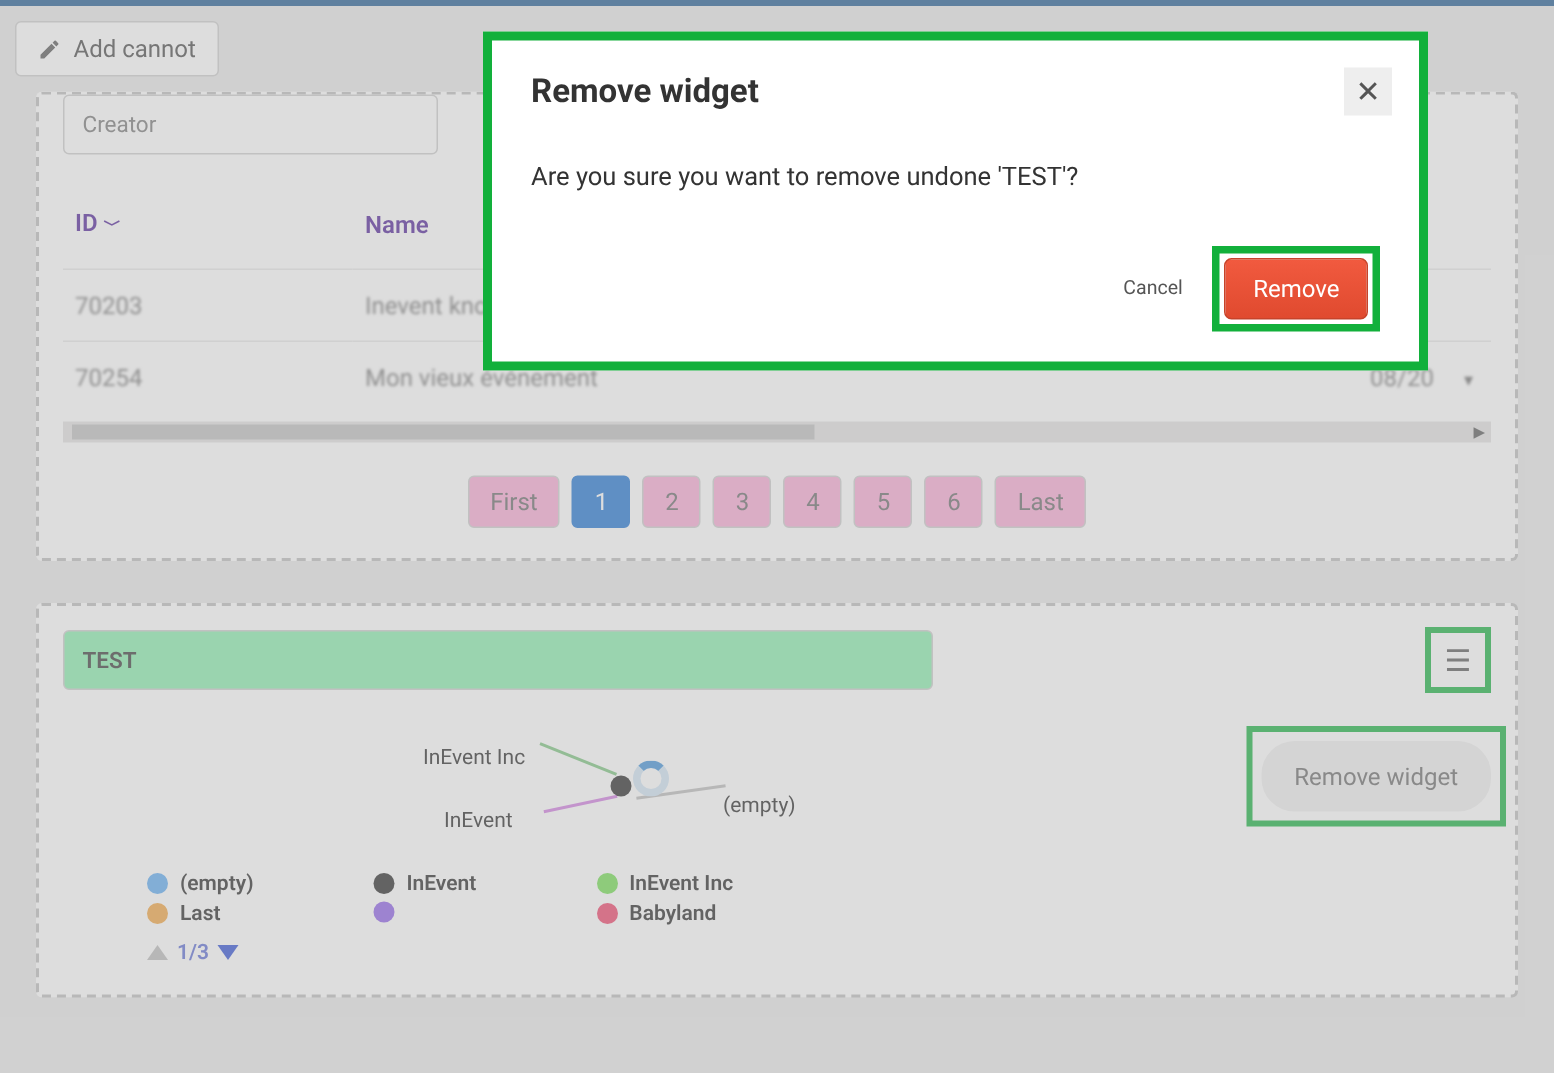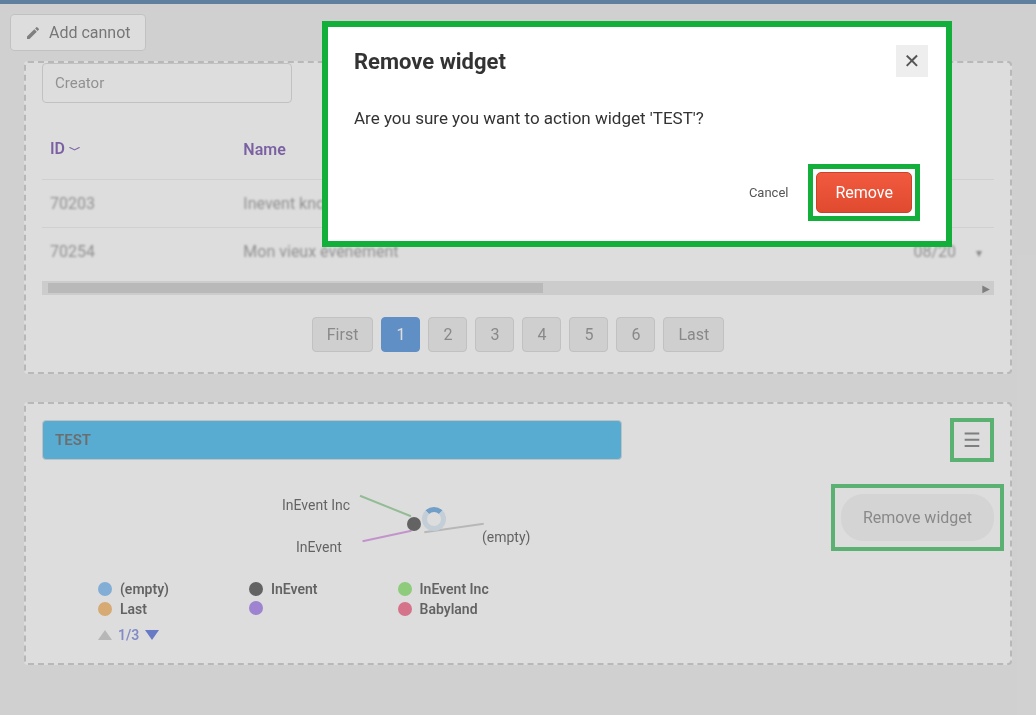--- a/index.html
+++ b/index.html
@@ -18,25 +18,25 @@
     .table th { text-align: left; font-size: 16px; font-weight: 600; color: #4c1d95; padding: 12px 8px 20px; }
     .table th .chev { font-size: 12px; margin-left: 4px; }
     .table td { padding: 14px 8px; font-size: 16px; color: #747474; border-top: 1px solid #e8e8e8; filter: blur(1.2px); }
     .table td.date { text-align: right; }
     .scroll-area { height: 14px; background: #e2e1e1; margin-top: 6px; position: relative; display: flex; align-items:center; }
     .scroll-thumb { height: 10px; background: #bdbdbd; width: 52%; margin-left: 6px; }
     .scroll-arrow { position:absolute; right:4px; font-size:10px; color:#555; }
     .dropdown-ico { color:#666; font-size:12px; padding:4px; }
 
     .pager { display: flex; gap: 8px; justify-content: center; margin-top: 22px; }
-    .pager button { background: #e5e5e5; border: 1px solid #ccc; border-radius: 4px; padding: 7px 14px; font-size: 16px; color: #666; cursor: pointer; }
+    .pager button { background: #f9a8d4; border: 1px solid #ccc; border-radius: 4px; padding: 7px 14px; font-size: 16px; color: #666; cursor: pointer; }
     .pager button.active { background: #1b72d2; color: #fff; border-color: #1b72d2; }
 
     .widget2-header { display:flex; gap:12px; align-items:center; }
-    .test-input { flex:1; max-width: 580px; border: 1px solid #ccc; border-radius: 4px; padding: 10px 12px; font-size: 15px; font-weight: 600; color:#333; background:#0ea5e9; }
+    .test-input { flex:1; max-width: 580px; border: 1px solid #ccc; border-radius: 4px; padding: 10px 12px; font-size: 15px; font-weight: 600; color:#333; background:#86efac; }
     .menu-box { border:4px solid #12b03b; padding: 3px; margin-left:auto; }
     .menu-btn { width: 30px; height:30px; display:flex; align-items:center; justify-content:center; font-size:20px; color:#555; background:#fff; border:none; cursor:pointer; }
     .remove-pop-wrap { position:absolute; top:80px; right:6px; border:4px solid #12b03b; padding:6px; }
     .remove-pop { background:#efefef; border-radius: 22px; padding: 14px 22px; font-size: 16px; color:#666; cursor:pointer; }
 
     .chart-area { margin-top: 35px; padding: 0 20px; }
     .chart-labels { position: relative; height: 60px; font-size: 14px; color:#222; }
     .chart-labels .l1 { position:absolute; top:0; left:220px; }
     .chart-labels .l2 { position:absolute; top:42px; left:234px; }
     .chart-labels .l3 { position:absolute; top:32px; left:420px; }
@@ -192,21 +192,21 @@
 </div>
 
 <div class="page-overlay"></div>
 
 <div class="modal-border">
   <div class="modal-title">Remove widget</div>
   <button class="close-x">
     <span>✕</span>
   </button>
   <div class="modal-msg">
-    <div>Are you sure you want to action widget 'TEST'?</div>
+    <div>Are you sure you want to remove undone 'TEST'?</div>
   </div>
   <div class="modal-actions">
     <span class="cancel-link">Cancel</span>
     <div class="remove-border">
       <button class="remove-btn">Remove</button>
     </div>
   </div>
 </div>
 
 </body></html>

